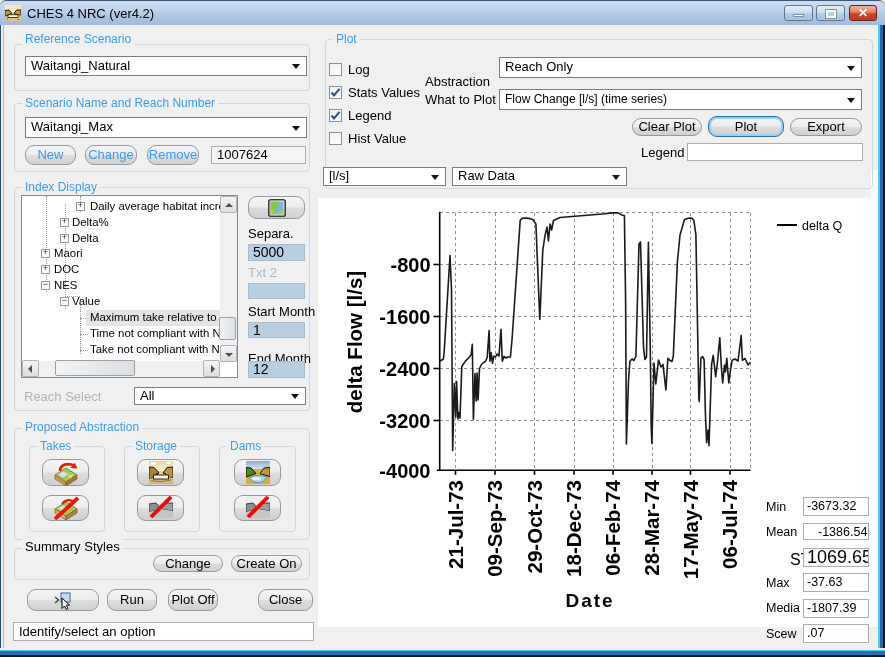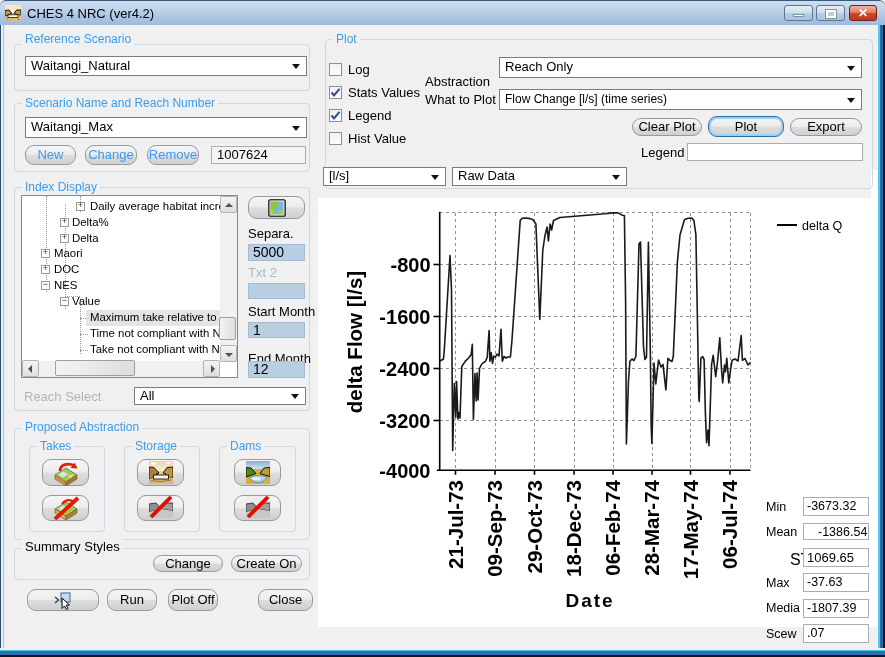--- a/index.html
+++ b/index.html
@@ -233,20 +233,21 @@
   <div id="ib7" class="abs btn" style="left:27px;top:589px;width:72px;height:22px;">
     <svg width="20" height="18" viewBox="0 0 20 18" style="margin-top:2px;">
       <rect x="8" y="1" width="9" height="9" fill="#c8daf0" stroke="#5a7aa0" stroke-width="1.2"></rect>
       <path d="M9 6 L9 16.5 L11.5 14 L13.3 17.5 L15 16.5 L13.2 13.2 L16.5 13 Z" fill="#fff" stroke="#000" stroke-width="1"></path>
       <path d="M2 5 L5.5 8 L2 11" fill="none" stroke="#404040" stroke-width="1.4"></path>
     </svg>
   </div>
   <div class="abs btn" style="left:107px;top:589px;width:50px;height:22px;line-height:20px;">Run</div>
   <div class="abs btn" style="left:168px;top:589px;width:50px;height:22px;line-height:20px;">Plot Off</div>
   <div class="abs btn" style="left:258px;top:589px;width:55px;height:22px;line-height:20px;">Close</div>
+  <div class="abs tb" style="left:13px;top:622px;width:301px;height:19px;line-height:17px;">Identify/select an option</div>
 
   <div class="abs" style="left:871px;top:170px;width:7px;height:28px;background:#fff;"></div>
   <div class="abs" style="left:318px;top:198px;width:560px;height:429px;background:#fff;"></div>
 
   <div class="abs gb" style="left:325px;top:39px;width:546px;height:148px;"></div>
   <div class="abs gl" style="left:333px;top:33px;">Plot</div>
   <div class="abs cb" style="left:329px;top:63px;"></div>
   <div class="abs lbl" style="left:348px;top:62px;">Log</div>
   <div class="abs cb" style="left:329px;top:86px;">
       <svg width="13" height="13">
@@ -343,20 +344,20 @@
     </g>
     <line x1="777" y1="225" x2="797" y2="225" stroke="#000" stroke-width="2"></line>
     <text x="802" y="229.5" font-size="12.5" font-family="Liberation Sans, sans-serif">delta Q</text>
   </svg>
 
   <div class="abs" style="left:766px;top:500px;font-size:12.5px;">Min</div>
   <div class="abs tb" style="left:803px;top:497px;width:66px;height:19px;line-height:17px;font-size:12.5px;padding-left:3px;">-3673.32</div>
   <div class="abs" style="left:766px;top:525px;font-size:12.5px;">Mean</div>
   <div class="abs tb" style="left:803px;top:523px;width:66px;height:17px;line-height:17px;font-size:12.5px;padding-left:14px;">-1386.54</div>
   <div class="abs" style="left:790px;top:551px;font-size:16px;">STD</div>
-  <div class="abs tb" style="left:803px;top:548px;width:66px;height:19px;line-height:17px;font-size:13px;padding-left:3px;">1069.65</div>
+  <div class="abs tb" style="left:803px;top:548px;width:66px;height:19px;line-height:17px;font-size:18px;padding-left:3px;">1069.65</div>
   <div class="abs" style="left:766px;top:576px;font-size:12.5px;">Max</div>
   <div class="abs tb" style="left:803px;top:573px;width:66px;height:19px;line-height:17px;font-size:12.5px;padding-left:3px;">-37.63</div>
   <div class="abs" style="left:766px;top:601px;font-size:12.5px;">Media</div>
   <div class="abs tb" style="left:803px;top:599px;width:66px;height:19px;line-height:17px;font-size:12.5px;padding-left:3px;">-1807.39</div>
   <div class="abs" style="left:766px;top:627px;font-size:12.5px;">Scew</div>
   <div class="abs tb" style="left:803px;top:624px;width:66px;height:19px;line-height:17px;font-size:12.5px;padding-left:3px;">.07</div>
 </div>
 
 </body></html>

